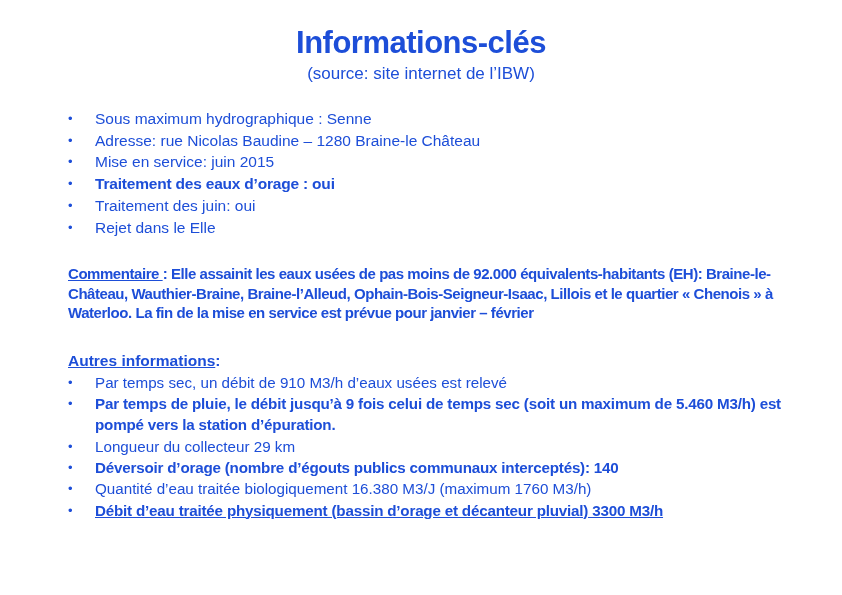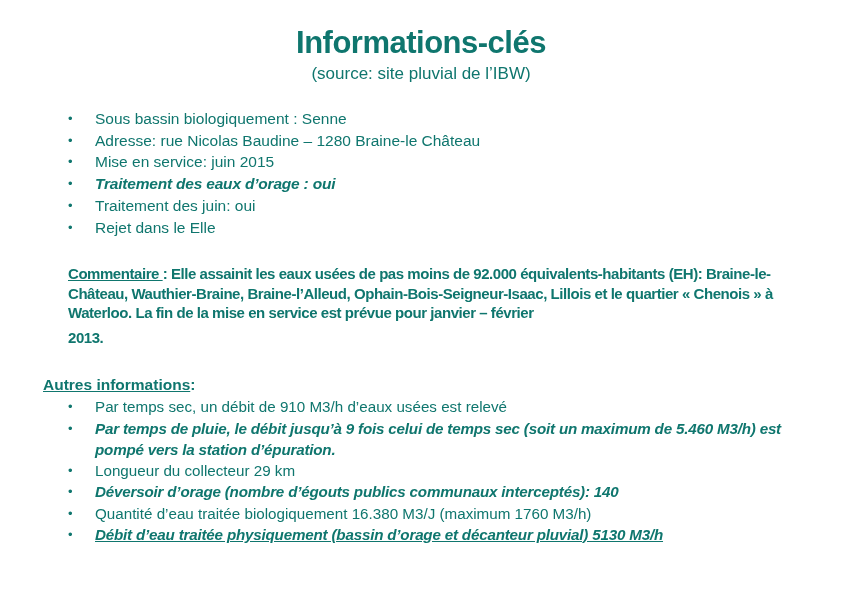--- a/index.html
+++ b/index.html
@@ -1,21 +1,21 @@
 <!DOCTYPE html>
 <html><head>
 <meta charset="utf-8">
 <style>
   html, body { margin: 0; padding: 0; background: #ffffff; }
   .slide {
     position: relative;
     width: 842px;
     height: 595px;
     background: #ffffff;
-    color: #0f766e;
+    color: #1d4ed8;
     font-family: "Liberation Sans", sans-serif;
     overflow: hidden;
   }
   .title {
     text-align: center;
     font-weight: bold;
     font-size: 31px;
     letter-spacing: -0.5px;
     padding-top: 25px;
     line-height: 36px;
@@ -34,55 +34,55 @@
     align-items: flex-start;
     font-size: 15.5px;
     line-height: 21.7px;
   }
   .row .bullet {
     flex: 0 0 27px;
     font-size: 13px;
     line-height: 21.7px;
   }
   .row .txt { flex: 1 1 auto; }
-  .b { font-weight: bold; letter-spacing: -0.2px; font-style: italic; }
+  .b { font-weight: bold; letter-spacing: -0.2px; }
   .u { text-decoration: underline; }
   .comment {
     margin: 26px 51px 0 68px;
     font-weight: bold;
     font-size: 15px;
     line-height: 19.5px;
     letter-spacing: -0.45px;
   }
   .comment .label { text-decoration: underline; }
   .comment .tail2013 { display: block; margin-top: 5px; }
   .other-heading {
-    margin: 27px 60px 0 43px;
+    margin: 27px 60px 0 68px;
     font-size: 15.5px;
     font-weight: bold;
     line-height: 21px;
   }
   .other-items {
     margin: 1px 52px 0 68px;
   }
   .other-items .row { font-size: 15.2px; line-height: 21.3px; }
   .other-items .row .bullet { line-height: 21.3px; }
 </style>
 </head>
 <body>
 
 <div class="slide">
 
   <div class="title">Informations-clés</div>
-  <div class="subtitle">(source: site pluvial de l’IBW)</div>
+  <div class="subtitle">(source: site internet de l’IBW)</div>
 
   <div class="facts">
     <div class="row">
       <span class="bullet">•</span>
-      <span class="txt">Sous bassin biologiquement : Senne</span>
+      <span class="txt">Sous maximum hydrographique : Senne</span>
     </div>
     <div class="row">
       <span class="bullet">•</span>
       <span class="txt">Adresse: rue Nicolas Baudine – 1280 Braine-le Château</span>
     </div>
     <div class="row">
       <span class="bullet">•</span>
       <span class="txt">Mise en service: juin 2015</span>
     </div>
     <div class="row">
@@ -94,21 +94,20 @@
       <span class="txt">Traitement des juin: oui</span>
     </div>
     <div class="row">
       <span class="bullet">•</span>
       <span class="txt">Rejet dans le Elle</span>
     </div>
   </div>
 
   <div class="comment">
     <span class="label">Commentaire </span><span>: Elle assainit les eaux usées de pas moins de 92.000 équivalents-habitants (EH): Braine-le-Château, Wauthier-Braine, Braine-l’Alleud, Ophain-Bois-Seigneur-Isaac, Lillois et le quartier « Chenois » à Waterloo. La fin de la mise en service est prévue pour janvier – février</span>
-    <span class="tail2013">2013.</span>
   </div>
 
   <div class="other-heading">
     <span class="u">Autres informations</span><span>:</span>
   </div>
 
   <div class="other-items">
     <div class="row">
       <span class="bullet">•</span>
       <span class="txt">Par temps sec, un débit de 910 M3/h d’eaux usées est relevé</span>
@@ -124,17 +123,17 @@
     <div class="row">
       <span class="bullet">•</span>
       <span class="txt b">Déversoir d’orage (nombre d’égouts publics communaux interceptés): 140</span>
     </div>
     <div class="row">
       <span class="bullet">•</span>
       <span class="txt">Quantité d’eau traitée biologiquement 16.380 M3/J (maximum 1760 M3/h)</span>
     </div>
     <div class="row">
       <span class="bullet">•</span>
-      <span class="txt b u">Débit d’eau traitée physiquement (bassin d’orage et décanteur pluvial) 5130 M3/h</span>
+      <span class="txt b u">Débit d’eau traitée physiquement (bassin d’orage et décanteur pluvial) 3300 M3/h</span>
     </div>
   </div>
 
 </div>
 
 </body></html>

